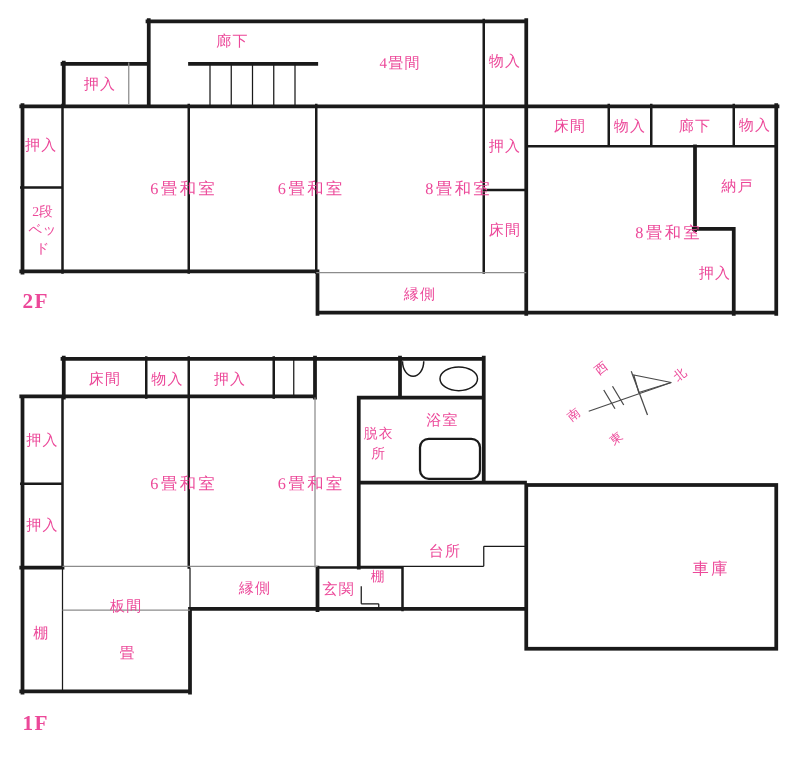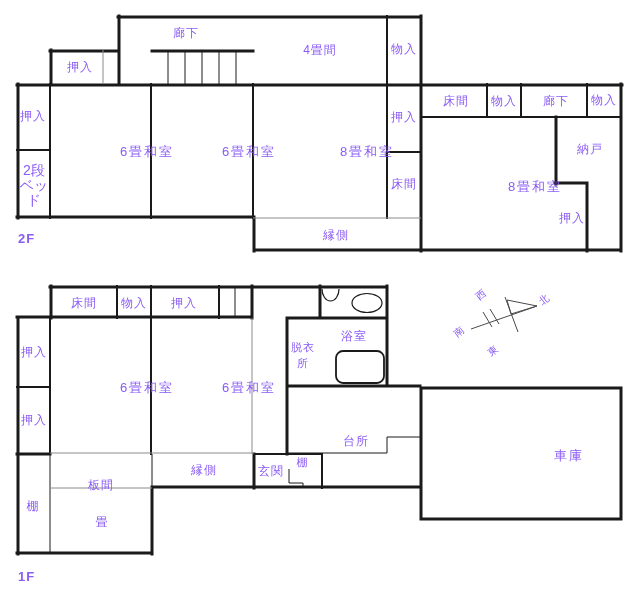--- a/index.html
+++ b/index.html
@@ -1,27 +1,27 @@
 <!DOCTYPE html>
 <html><head>
 <meta charset="utf-8">
 <style>
   html,body{margin:0;padding:0;background:#ffffff;}
   .plan{position:relative;width:640px;height:584px;background:#fff;overflow:hidden;
-        font-family:Liberation Sans, sans-serif;color:#8b5cf6;}
+        font-family:Liberation Serif, serif;color:#ec4899;}
   .plan svg{position:absolute;left:0;top:0;}
   .lbl{position:absolute;transform:translate(-50%,-50%);white-space:nowrap;
        font-size:12px;letter-spacing:1px;line-height:1;}
   .rm{font-size:13px;letter-spacing:2px;margin-left:46px;}
   .sm{font-size:11px;letter-spacing:0;}
   .lblv{position:absolute;transform:translate(-50%,-50%);text-align:center;white-space:nowrap;}
   .lblv .ln{display:block;}
-  .v-bed{font-size:14px;line-height:15px;letter-spacing:0;}
+  .v-bed{font-size:11px;line-height:15px;letter-spacing:0;}
   .v-dress{font-size:11px;line-height:16px;letter-spacing:1px;}
-  .flbl{position:absolute;font-weight:bold;font-size:13px;letter-spacing:1px;}
+  .flbl{position:absolute;font-weight:bold;font-size:17px;letter-spacing:1px;}
   .cmp{position:absolute;font-size:10px;letter-spacing:0;
        transform:translate(-50%,-50%) rotate(-38deg);}
 </style>
 </head>
 <body>
 
 <div class="plan">
 
   <svg width="640" height="606" viewBox="0 0 640 606">
 

